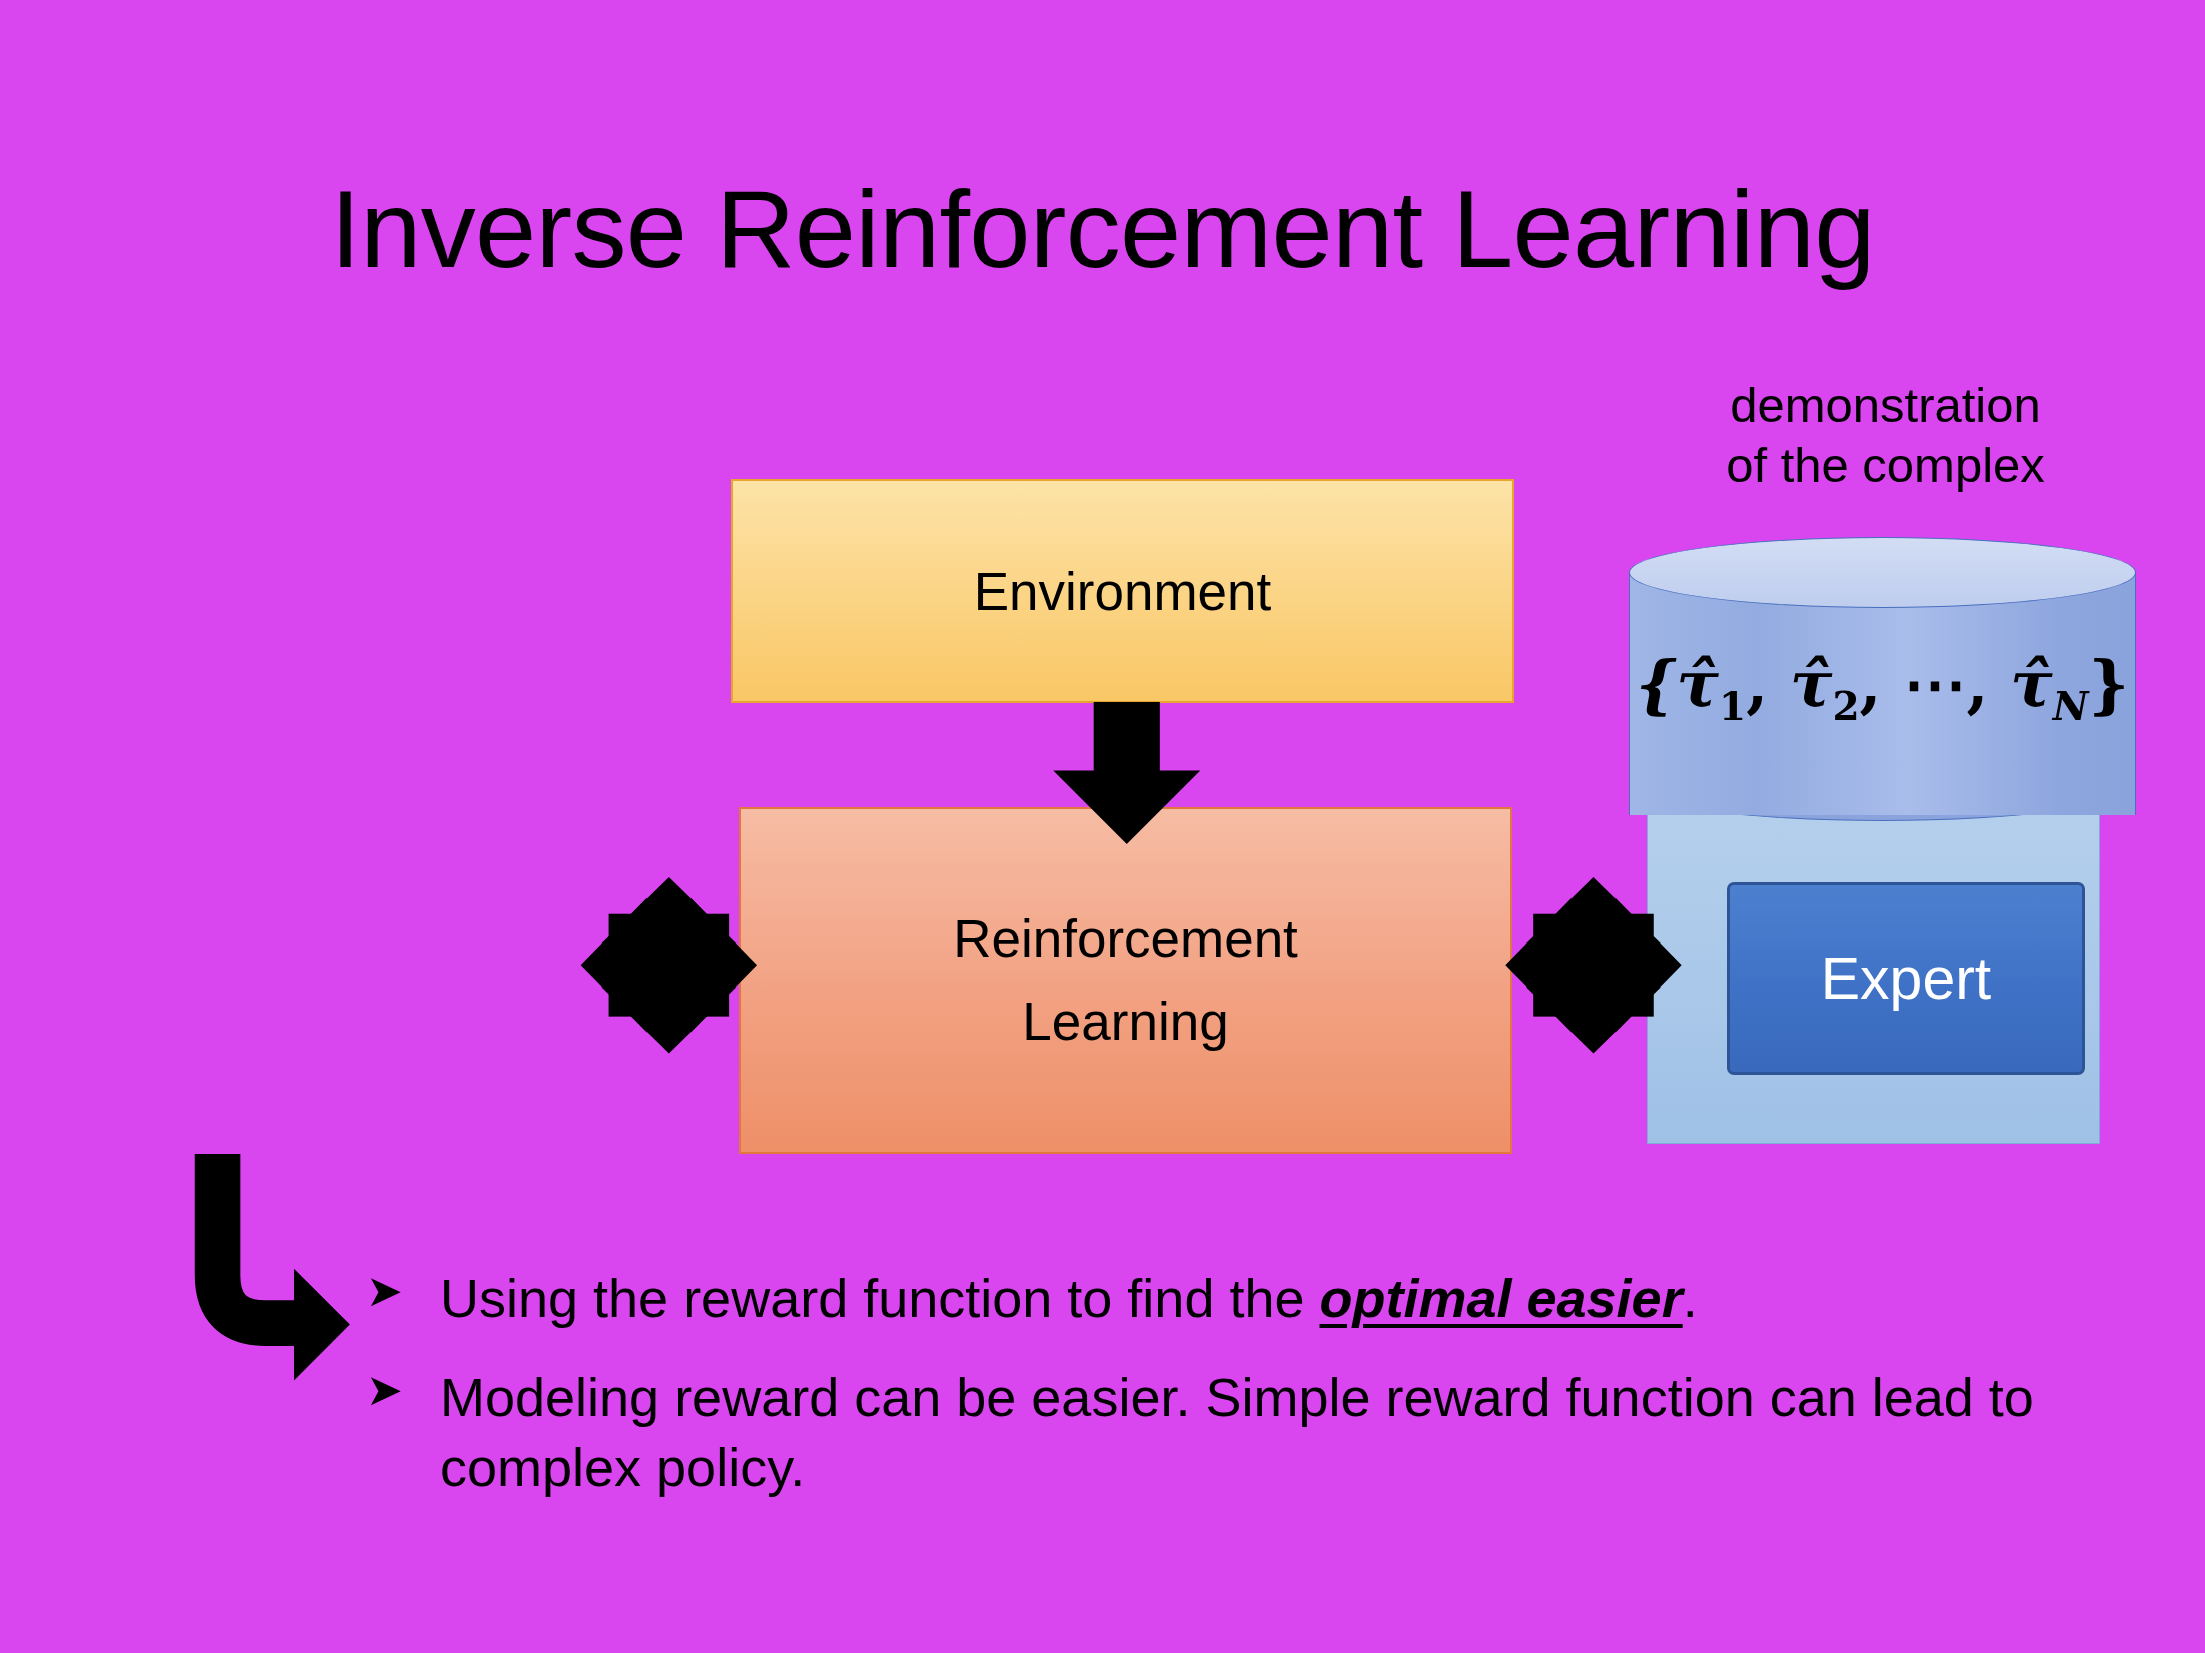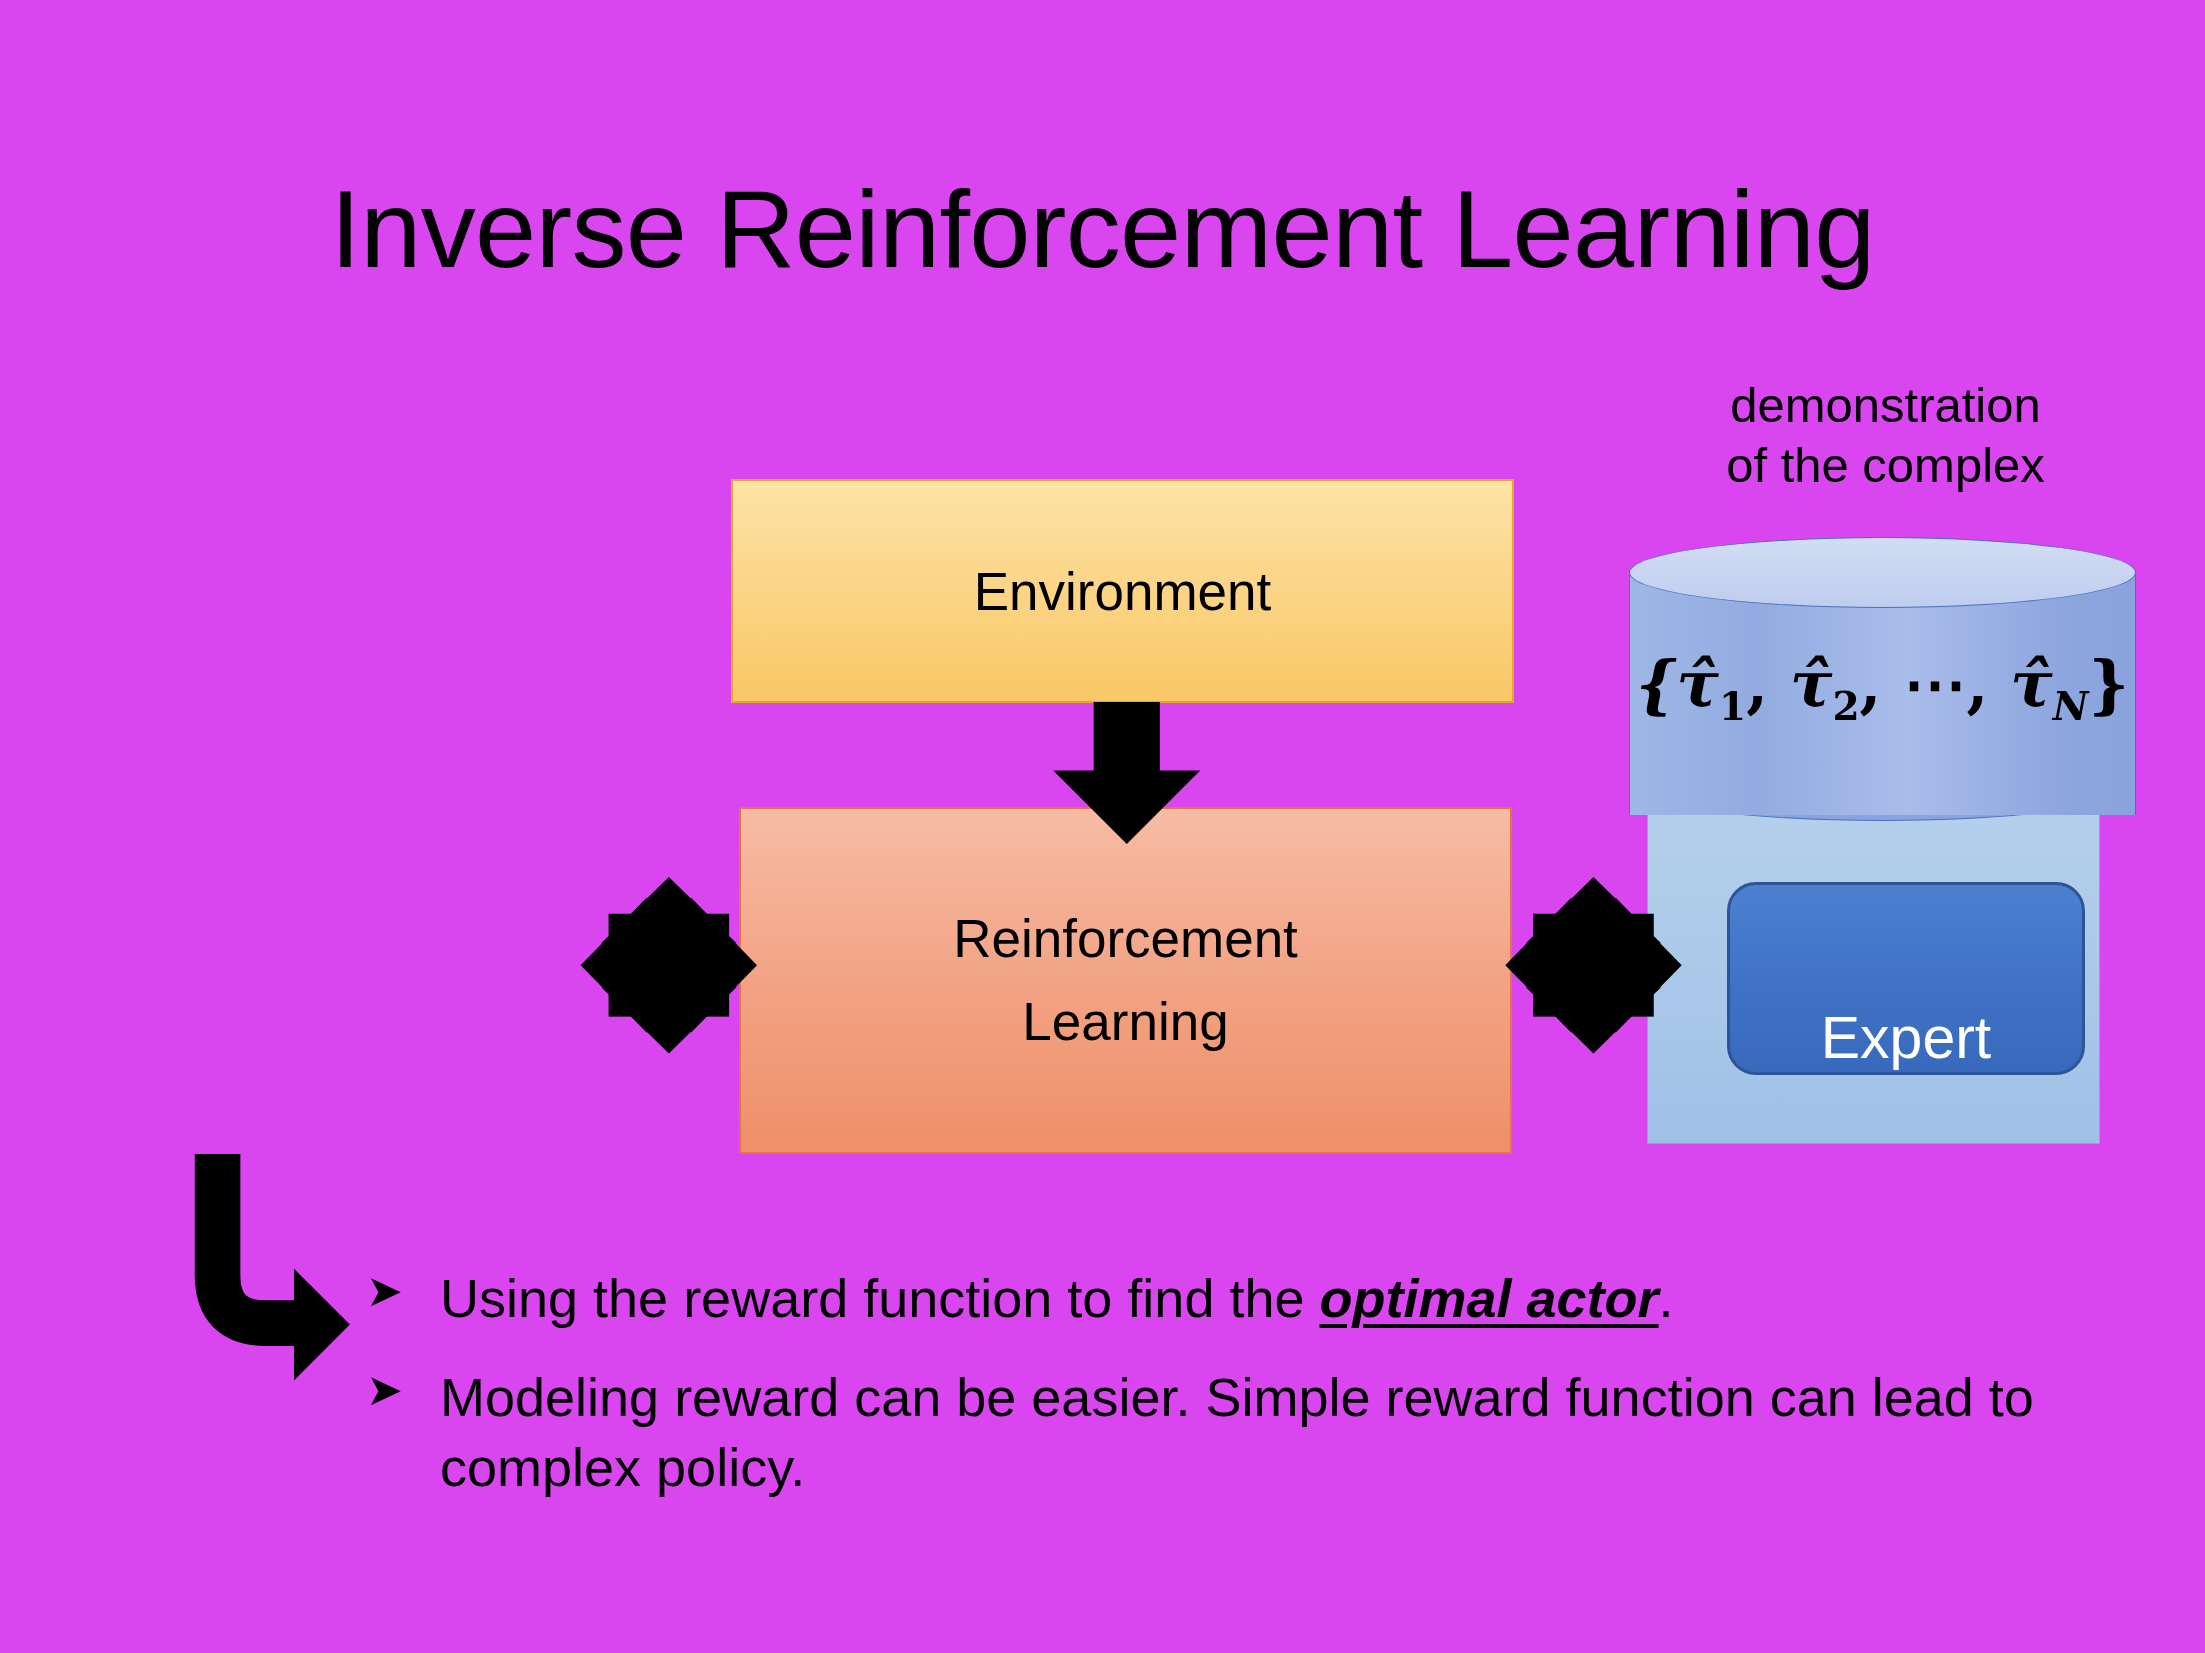--- a/index.html
+++ b/index.html
@@ -88,26 +88,26 @@
     background: linear-gradient(180deg, #B4CFEC 0%, #A8C7E9 60%, #9FC1E6 100%);
     border: 1.5px solid #7FA9D8;
     box-sizing: border-box;
   }
   #expert-chip {
     position: absolute;
     left: 1727px;
     top: 882px;
     width: 358px;
     height: 193px;
-    border-radius: 29px;
+    border-radius: 7px;
     background: linear-gradient(180deg, #4C80CF 0%, #3F72C6 55%, #3869BC 100%);
     border: 3.7px solid #2C5496;
     box-sizing: border-box;
     display: flex;
-    align-items: flex-end;
+    align-items: center;
     justify-content: center;
     color: #ffffff;
     font-size: 59px;
   }
 
   #cylinder {
     position: absolute;
     left: 1629px;
     top: 537px;
     width: 507px;
@@ -277,21 +277,21 @@
     </g>
 
     <g>
       <path d="M 296,1570 L 296,1735 Q 296,1800 361,1800 L 410,1800" stroke="#000000" stroke-width="62" fill="none" stroke-linecap="butt"></path>
       <polygon points="400,1726 476,1802 400,1878" fill="#000000"></polygon>
     </g>
   </svg>
 
   <div id="bullets">
     <div class="bullet">
-      <span class="marker">➤</span><span>Using the reward function to find the </span><span class="emph">optimal actor</span><span>.</span>
+      <span class="marker">➤</span><span>Using the reward function to find the </span><span class="emph">optimal easier</span><span>.</span>
     </div>
     <div class="bullet">
       <span class="marker">➤</span><span>Modeling reward can be easier. Simple reward function can lead to complex policy.</span>
     </div>
   </div>
 
 </div>
 
 
 </body></html>

